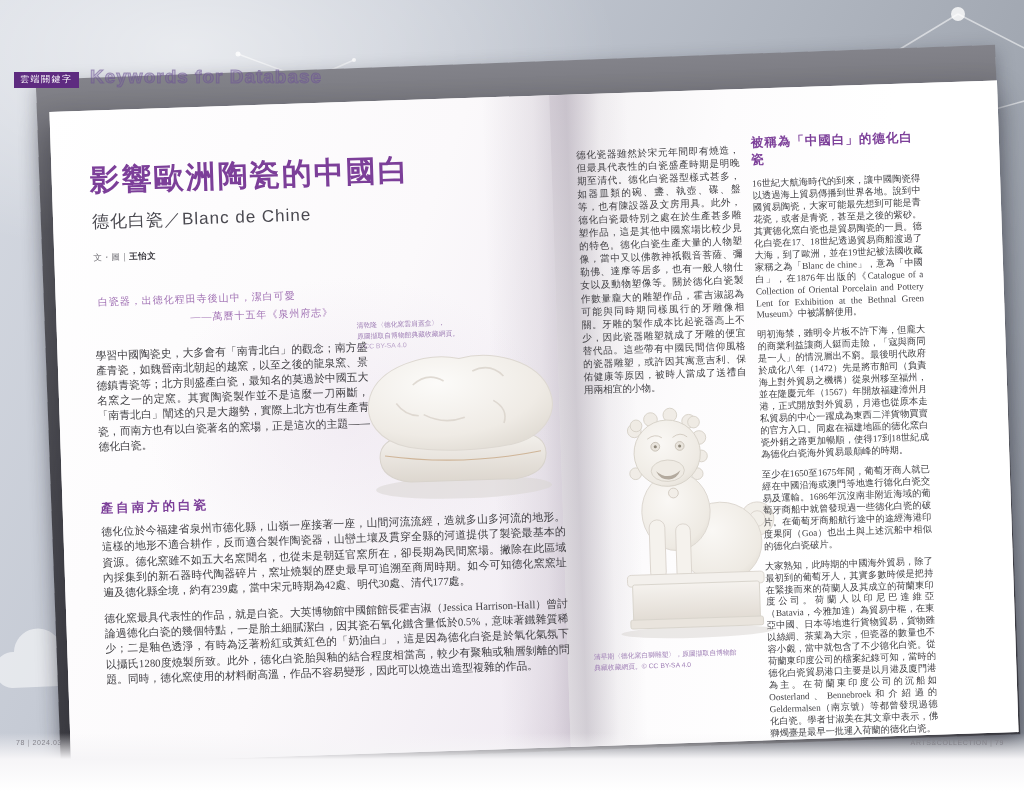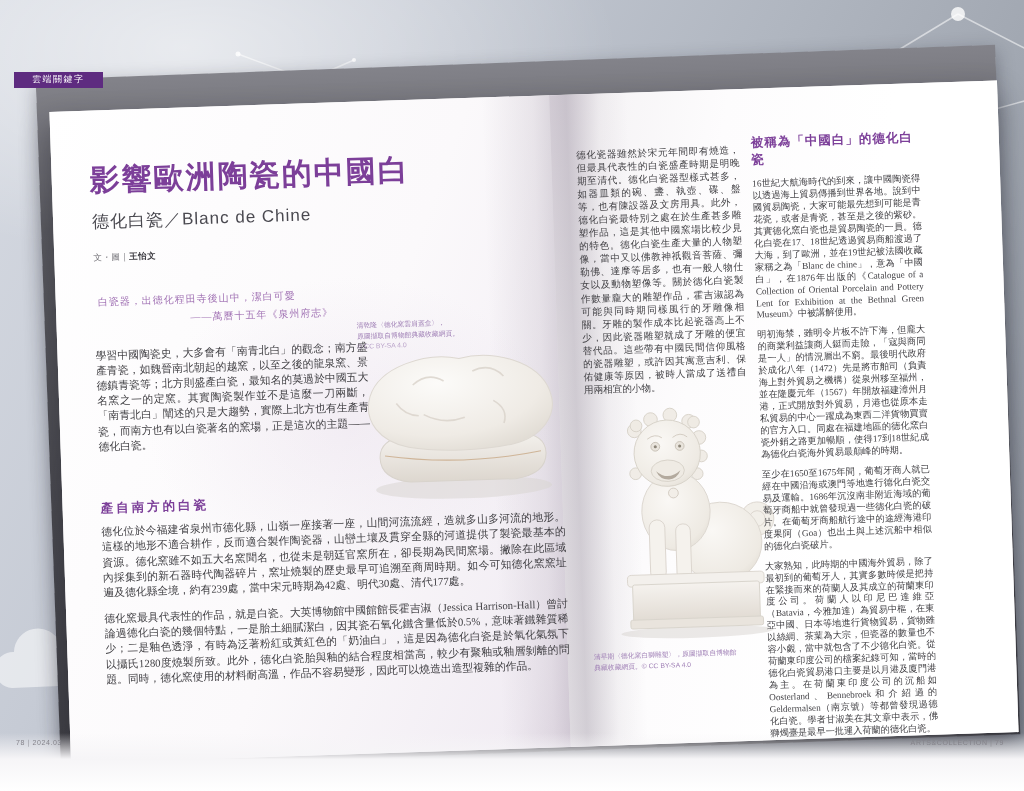--- a/index.html
+++ b/index.html
@@ -19,21 +19,21 @@
   .spread{position:absolute;left:60px;top:96px;width:948px;height:652px;z-index:4;
     transform:rotate(-1.9deg);background:#fbfafb;box-shadow:0 14px 30px rgba(28,28,38,.42);}
   .page-left{position:absolute;left:0;top:0;width:500px;height:100%;
     background:radial-gradient(ellipse 280px 210px at 58% 50%,rgba(219,205,224,.28),transparent 72%),
       linear-gradient(112deg,#ffffff 0%,#fbf9fb 55%,#f1ecf3 92%,#eae3ec 100%);}
   .page-right{position:absolute;left:500px;top:0;width:448px;height:100%;
     background:linear-gradient(100deg,#ebe6ec 0%,#f6f4f6 10%,#fdfcfd 32%,#ffffff 62%);}
   .gutter{position:absolute;left:432px;top:0;width:146px;height:100%;pointer-events:none;
     background:linear-gradient(90deg,rgba(93,78,100,0) 0%,rgba(93,78,100,.10) 35%,rgba(66,52,78,.22) 58%,rgba(93,78,100,.06) 80%,rgba(93,78,100,0) 100%);}
   .kw-tag{position:absolute;left:14px;top:72px;z-index:6;background:var(--tag-bg,#5e2b80);color:#fff;
-    font-size:9px;line-height:1;padding:3px 18px 4px;letter-spacing:1.5px;
+    font-size:9px;line-height:1;padding:3px 6px 4px;letter-spacing:1.5px;
     font-family:"Liberation Sans","DejaVu Sans",sans-serif;}
   .kw-title{position:absolute;left:90px;top:66px;z-index:6;font-size:19px;font-weight:bold;letter-spacing:1px;
     color:rgba(118,93,158,.25);-webkit-text-stroke:1px rgba(108,83,148,.55);
     font-family:"Liberation Sans","DejaVu Sans",sans-serif;}
   .footer{position:absolute;top:738px;z-index:7;font-size:7px;color:#85848b;letter-spacing:.6px;
     font-family:"Liberation Sans","DejaVu Sans",sans-serif;}
   .footer-left{left:16px;} .footer-right{right:20px;text-align:right;}
   .title{position:absolute;left:38px;top:50px;margin:0;font-size:30px;font-weight:bold;
     color:var(--accent-purple,#7c3f99);letter-spacing:2px;}
   .subtitle{position:absolute;left:39px;top:100px;font-size:17px;color:#4a4950;letter-spacing:1px;
@@ -89,20 +89,21 @@
   </svg>
 
   <svg class="cloud" width="130" height="86" viewBox="0 0 130 86">
     <path d="M24,78 a18,18 0 0 1 2,-36 a24,24 0 0 1 46,-9 a16,16 0 0 1 24,14 a14,14 0 0 1 -2,28 z" fill="#ffffff"></path>
   </svg>
 
   <div class="back-panel"></div>
   <div class="desk"></div>
 
   <div class="kw-tag">雲端關鍵字</div>
+  <div class="kw-title">Keywords for Database</div>
 
   <div class="spread">
     <div class="page-left"></div>
     <div class="page-right"></div>
     <div class="gutter"></div>
 
     <h1 class="title">影響歐洲陶瓷的中國白</h1>
     <div class="subtitle">德化白瓷／Blanc de Chine</div>
     <div class="byline">
       <span>文・圖｜</span><span class="author">王怡文</span>

